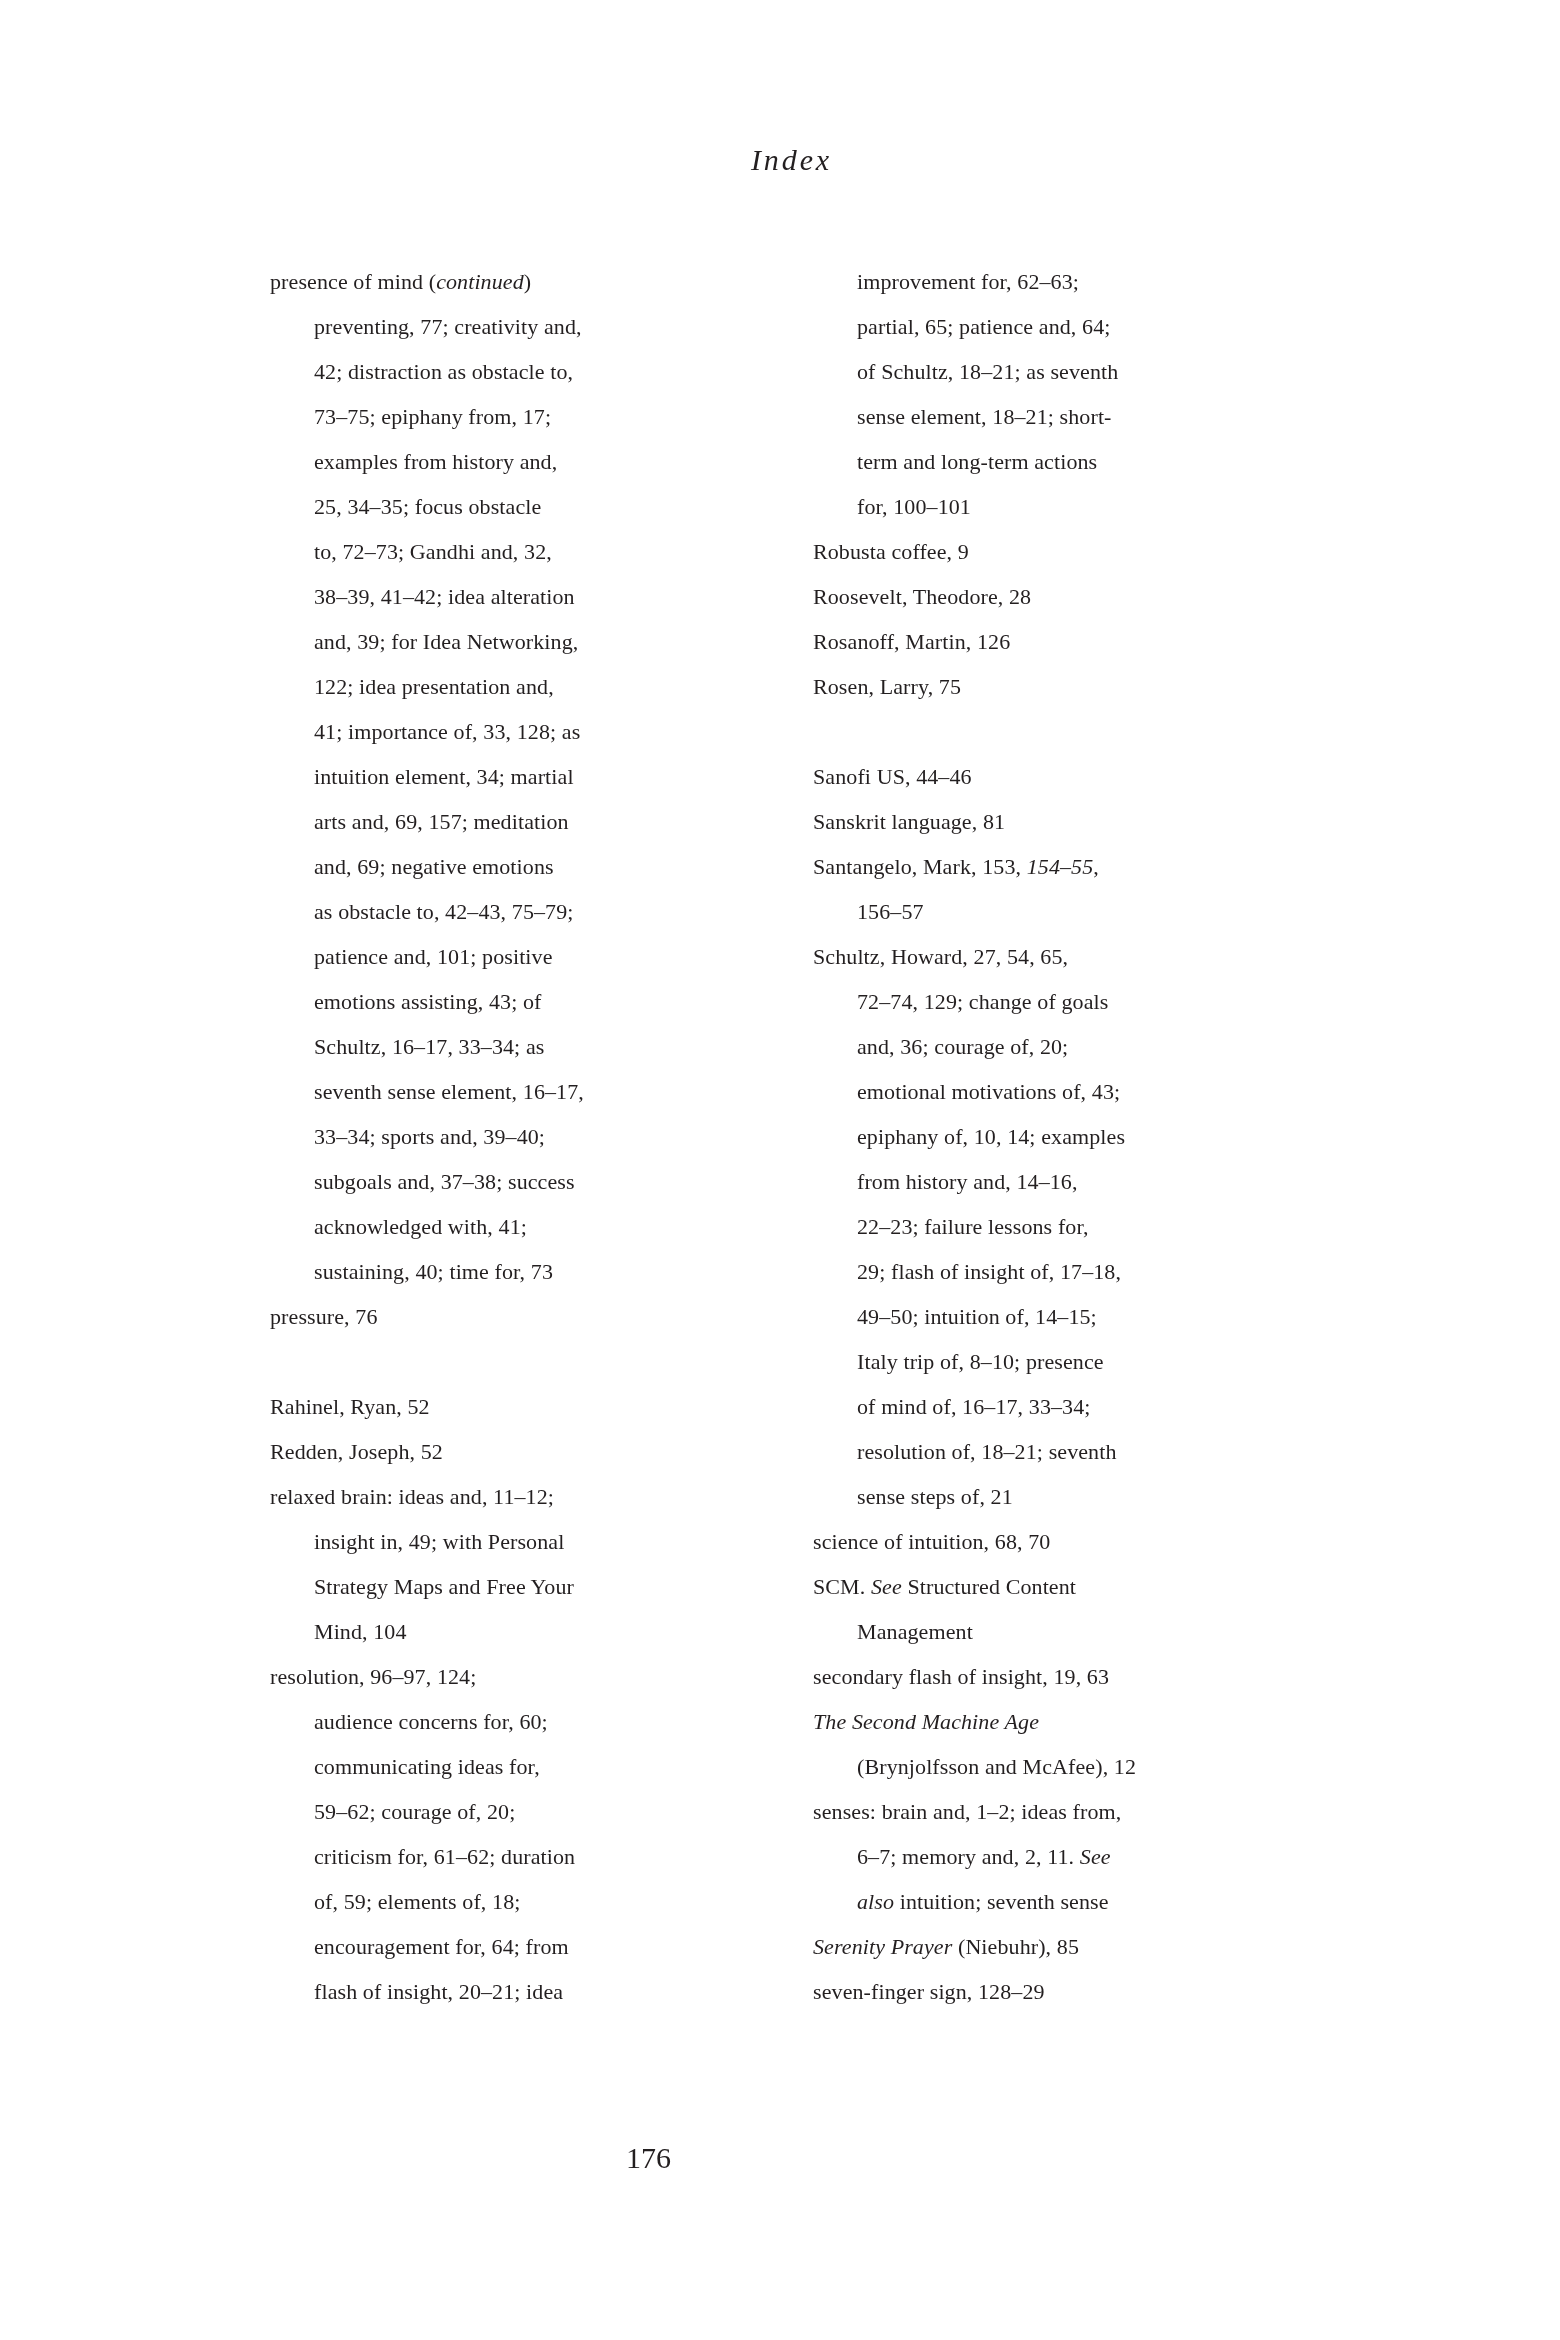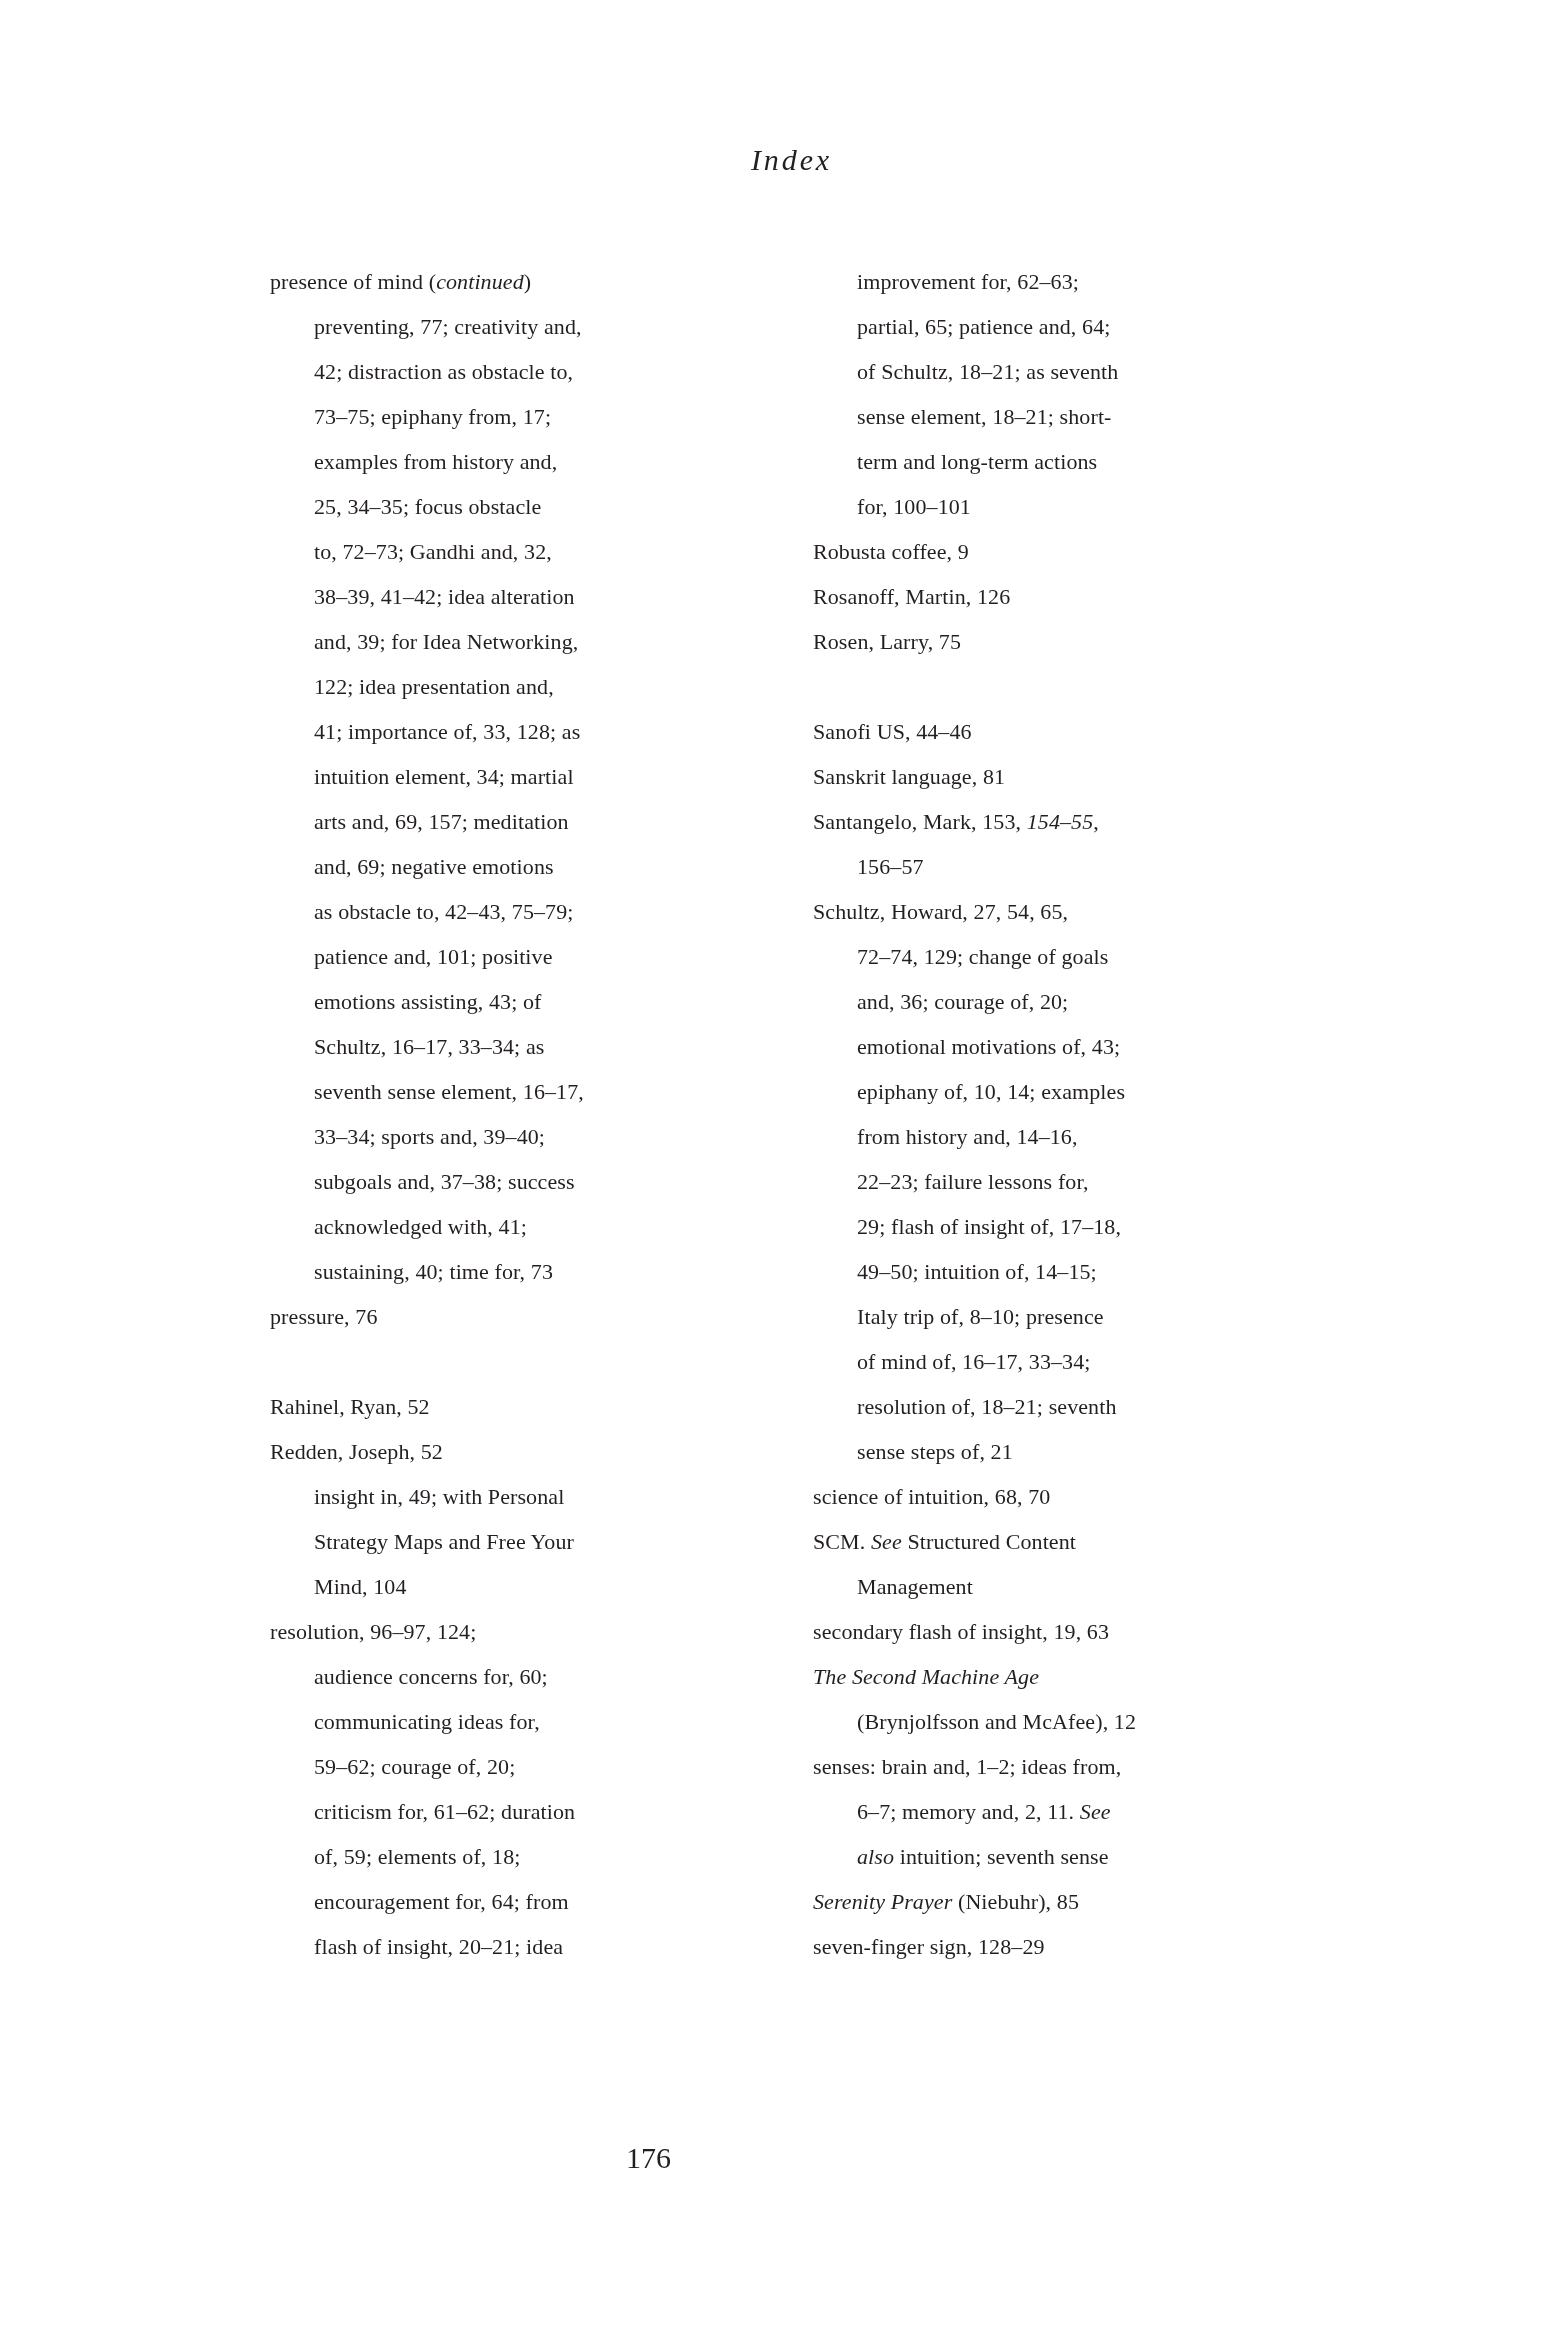--- a/index.html
+++ b/index.html
@@ -87,20 +87,21 @@
       <span class="line"><span>pressure, 76</span></span>
     </div>
     <span class="gap"></span>
     <div class="entry">
       <span class="line"><span>Rahinel, Ryan, 52</span></span>
     </div>
     <div class="entry">
       <span class="line"><span>Redden, Joseph, 52</span></span>
     </div>
     <div class="entry">
+      <span class="line"><span>relaxed brain: ideas and, 11–12;</span></span>
       <span class="line sub"><span>insight in, 49; with Personal</span></span>
       <span class="line sub"><span>Strategy Maps and Free Your</span></span>
       <span class="line sub"><span>Mind, 104</span></span>
     </div>
     <div class="entry">
       <span class="line"><span>resolution, 96–97, 124;</span></span>
       <span class="line sub"><span>audience concerns for, 60;</span></span>
       <span class="line sub"><span>communicating ideas for,</span></span>
       <span class="line sub"><span>59–62; courage of, 20;</span></span>
       <span class="line sub"><span>criticism for, 61–62; duration</span></span>
@@ -113,20 +114,23 @@
     <div class="entry">
       <span class="line sub"><span>improvement for, 62–63;</span></span>
       <span class="line sub"><span>partial, 65; patience and, 64;</span></span>
       <span class="line sub"><span>of Schultz, 18–21; as seventh</span></span>
       <span class="line sub"><span>sense element, 18–21; short-</span></span>
       <span class="line sub"><span>term and long-term actions</span></span>
       <span class="line sub"><span>for, 100–101</span></span>
     </div>
     <div class="entry">
       <span class="line"><span>Robusta coffee, 9</span></span>
+    </div>
+    <div class="entry">
+      <span class="line"><span>Roosevelt, Theodore, 28</span></span>
     </div>
     <div class="entry">
       <span class="line"><span>Rosanoff, Martin, 126</span></span>
     </div>
     <div class="entry">
       <span class="line"><span>Rosen, Larry, 75</span></span>
     </div>
     <span class="gap"></span>
     <div class="entry">
       <span class="line"><span>Sanofi US, 44–46</span></span>

